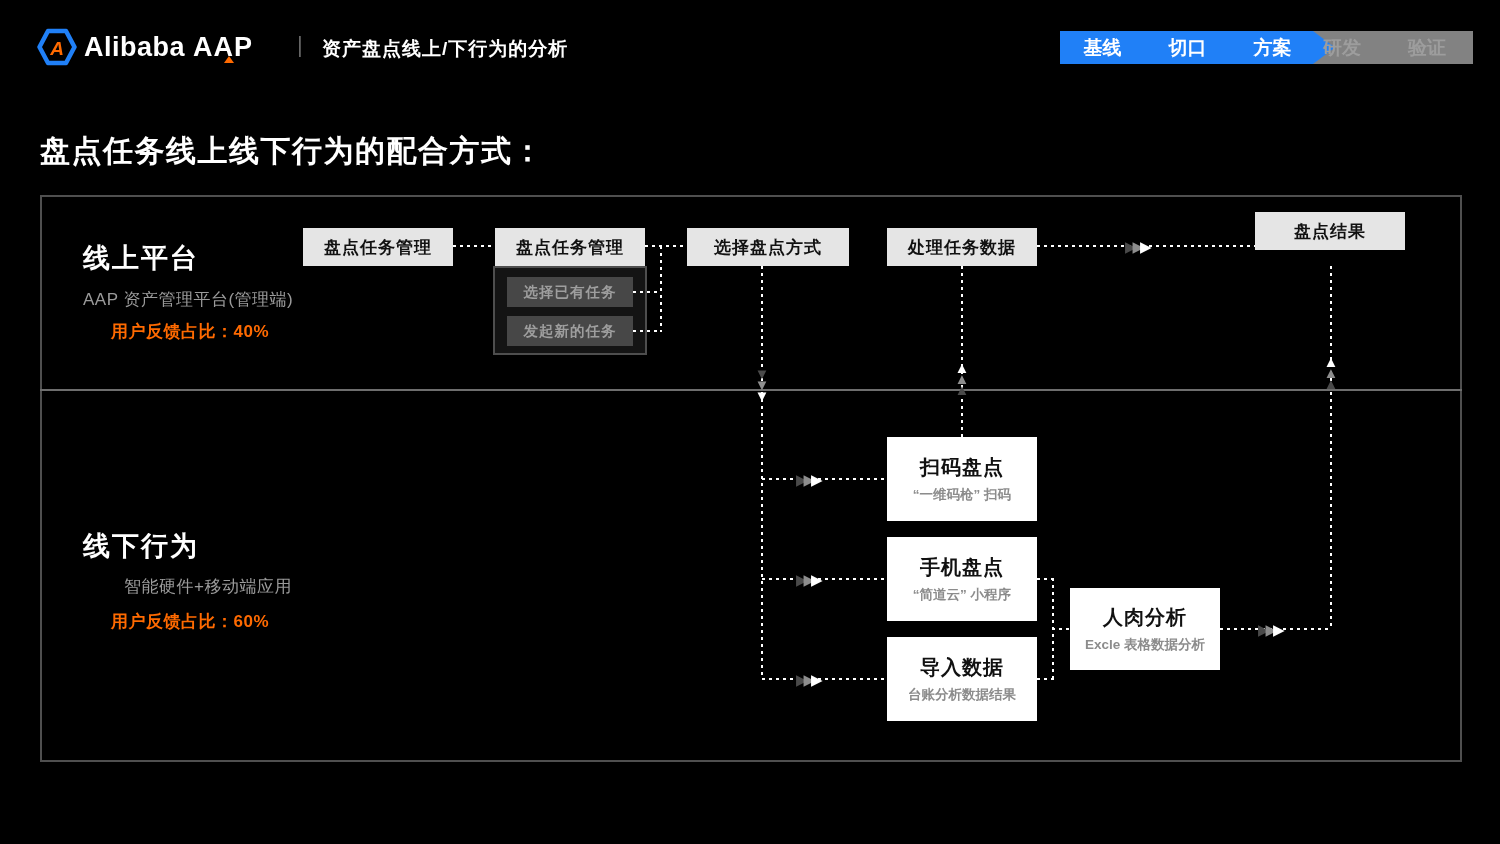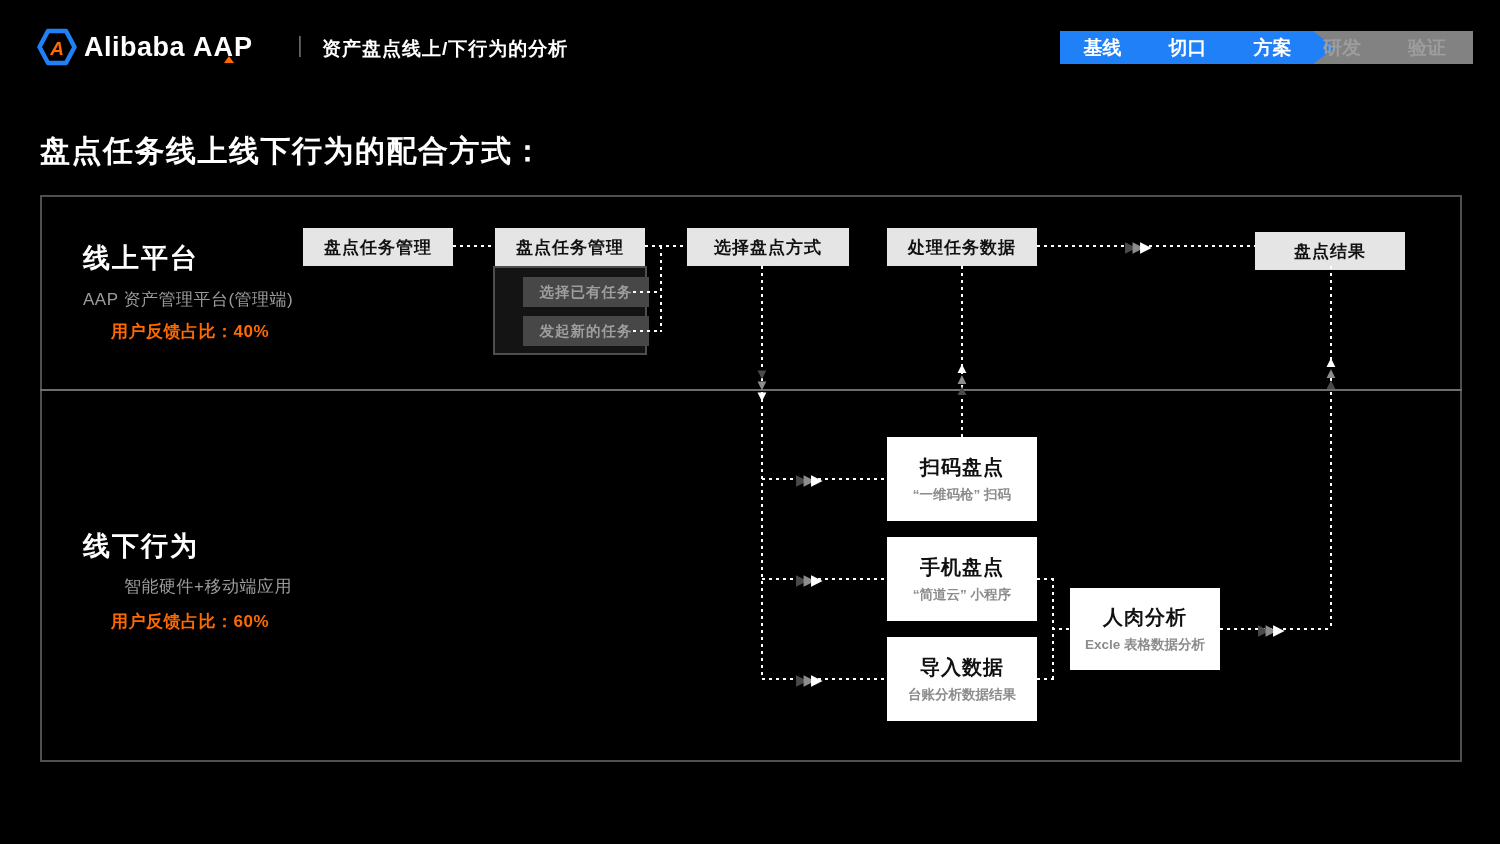--- a/index.html
+++ b/index.html
@@ -38,21 +38,21 @@
   
   .wbox{height:38px;background:#e5e5e5;display:flex;align-items:center;justify-content:center;
         font-size:17px;font-weight:bold;color:#111;letter-spacing:1px;}
   .wbox2{width:150px;background:#fff;display:flex;flex-direction:column;align-items:center;
          justify-content:center;gap:5px;}
   .wbox2 .t{font-size:20px;font-weight:bold;color:#111;letter-spacing:1px;}
   .wbox2 .s{font-size:13.5px;color:#8c8c8c;font-weight:bold;}
 
   .subwrap{left:493px;top:266px;width:154px;height:89px;background:#141414;border:2px solid #4e4e4e;box-sizing:border-box;}
   .graybox{left:507px;width:126px;height:30px;background:#474747;display:flex;align-items:center;
-           justify-content:center;font-size:14.5px;font-weight:bold;color:#9e9e9e;letter-spacing:1px;margin-left:16px;}
+           justify-content:center;font-size:14.5px;font-weight:bold;color:#9e9e9e;letter-spacing:1px;}
 
   
   .hdot{height:2px;background-image:repeating-linear-gradient(90deg,#fff 0 3px,transparent 3px 7px);}
   .vdot{width:2px;background-image:repeating-linear-gradient(180deg,#fff 0 3px,transparent 3px 7px);}
 
   
   .harrows{display:flex;transform:translateY(-50%);font-size:15px;letter-spacing:-4px;z-index:6;line-height:15px;}
   .varrows{display:flex;flex-direction:column;transform:translateX(-50%);font-size:15px;
            line-height:11px;z-index:6;text-align:center;}
   .a1{color:#4a4a4a;} .a2{color:#8d8d8d;} .a3{color:#fff;}
@@ -96,21 +96,21 @@
   <div class="abs sec-sub" style="left:83px;top:575px;margin-left:41px;">智能硬件+移动端应用</div>
   <div class="abs sec-feedback" style="left:83px;top:610px;">用户反馈占比：60%</div>
 
   <div class="abs wbox" style="left:303px;top:228px;width:150px;">盘点任务管理</div>
   <div class="abs wbox" style="left:495px;top:228px;width:150px;z-index:3;">盘点任务管理</div>
   <div class="abs subwrap"></div>
   <div class="abs graybox" style="top:277px;">选择已有任务</div>
   <div class="abs graybox" style="top:316px;">发起新的任务</div>
   <div class="abs wbox" style="left:687px;top:228px;width:162px;">选择盘点方式</div>
   <div class="abs wbox" style="left:887px;top:228px;width:150px;">处理任务数据</div>
-  <div class="abs wbox" style="left:1255px;top:232px;width:150px;">盘点结果</div>
+  <div class="abs wbox" style="left:1255px;top:212px;width:150px;">盘点结果</div>
 
   <div class="abs wbox2" style="left:887px;top:437px;height:84px;z-index:3;">
     <div class="t">扫码盘点</div>
     <div class="s">“一维码枪” 扫码</div>
   </div>
   <div class="abs wbox2" style="left:887px;top:537px;height:84px;z-index:3;">
     <div class="t">手机盘点</div>
     <div class="s">“简道云” 小程序</div>
   </div>
   <div class="abs wbox2" style="left:887px;top:637px;height:84px;z-index:3;">

